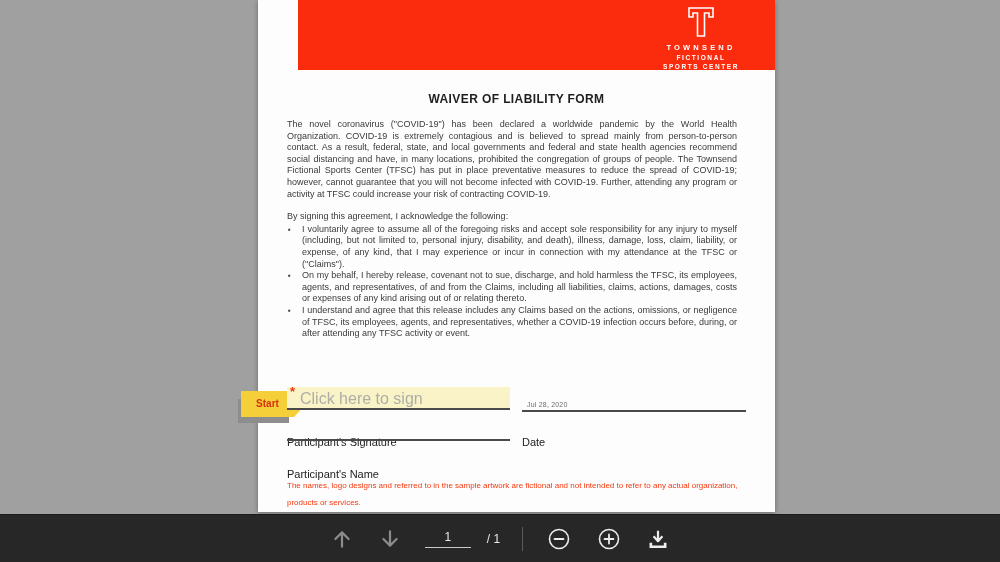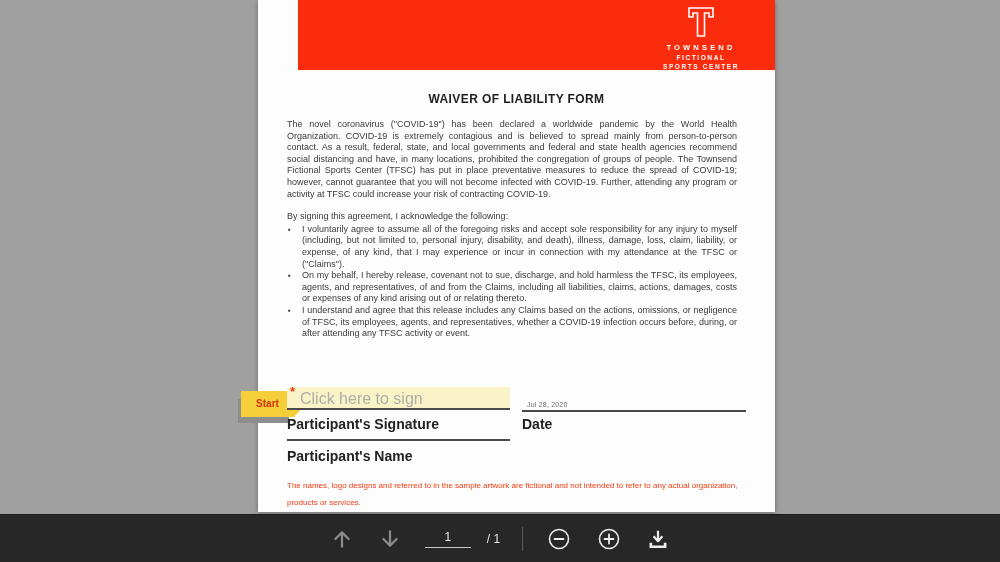--- a/index.html
+++ b/index.html
@@ -108,23 +108,24 @@
     font-weight: bold;
   }
   .sign-placeholder {
     position: absolute;
     left: 13px; top: 3px;
     font-size: 16px;
     color: #aeaea6;
   }
   .field-label {
     position: absolute;
-    font-size: 14px;
-    font-weight: bold;
+    font-size: 11px;
+    font-weight: normal;
     color: #222222;
+    margin-top: 20px;
   }
   .label-signature { left: 29px;  top: 416px; }
   .label-date      { left: 264px; top: 416px; }
   .label-name      { left: 29px;  top: 448px; }
 
   .date-col {
     position: absolute;
     left: 264px; top: 398px;
     width: 224px; height: 14px;
     border-bottom: 2px solid #4a4a4a;

